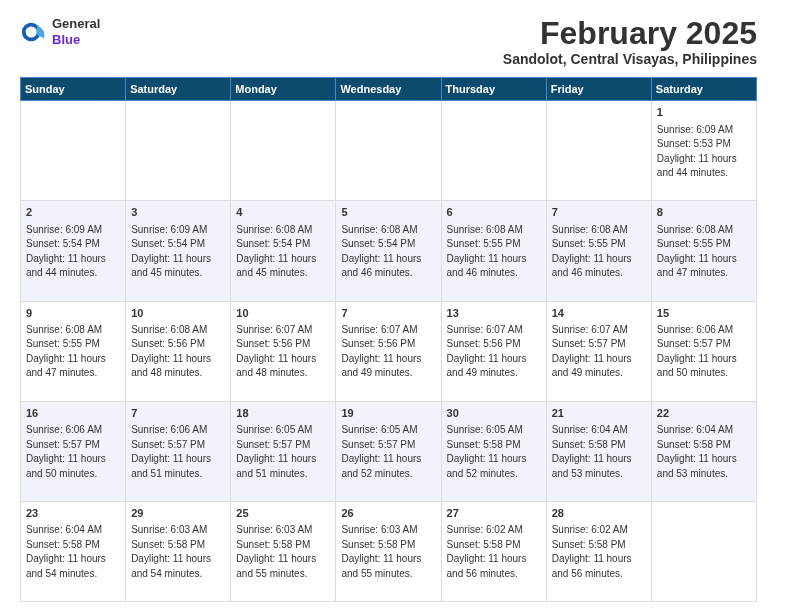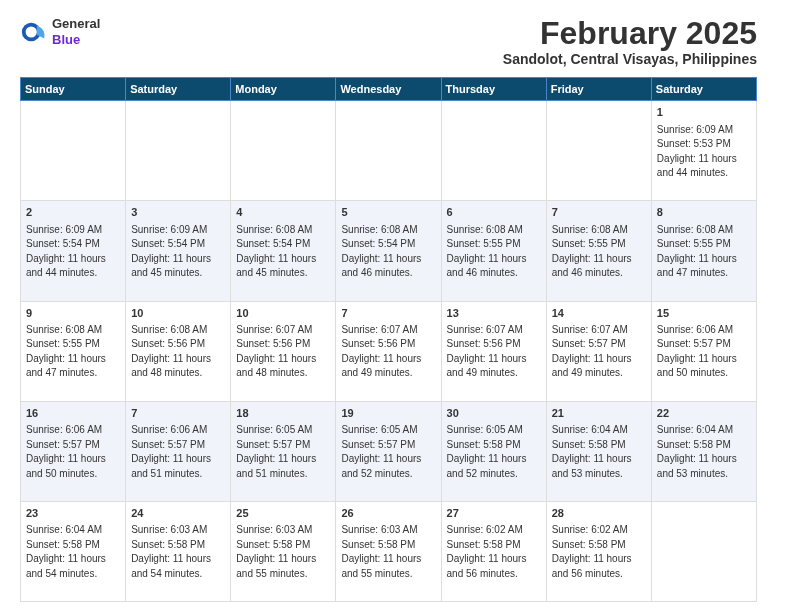--- a/index.html
+++ b/index.html
@@ -308,21 +308,21 @@
         </tr>
         <tr>
           <td>
             <span class="day-num">23</span>
             <div class="day-info" style="white-space: pre-line;">Sunrise: 6:04 AM
 Sunset: 5:58 PM
 Daylight: 11 hours
 and 54 minutes.</div>
           </td>
           <td>
-            <span class="day-num">24</span>
+            <span class="day-num">29</span>
             <div class="day-info" style="white-space: pre-line;">Sunrise: 6:03 AM
 Sunset: 5:58 PM
 Daylight: 11 hours
 and 54 minutes.</div>
           </td>
           <td>
             <span class="day-num">25</span>
             <div class="day-info" style="white-space: pre-line;">Sunrise: 6:03 AM
 Sunset: 5:58 PM
 Daylight: 11 hours

